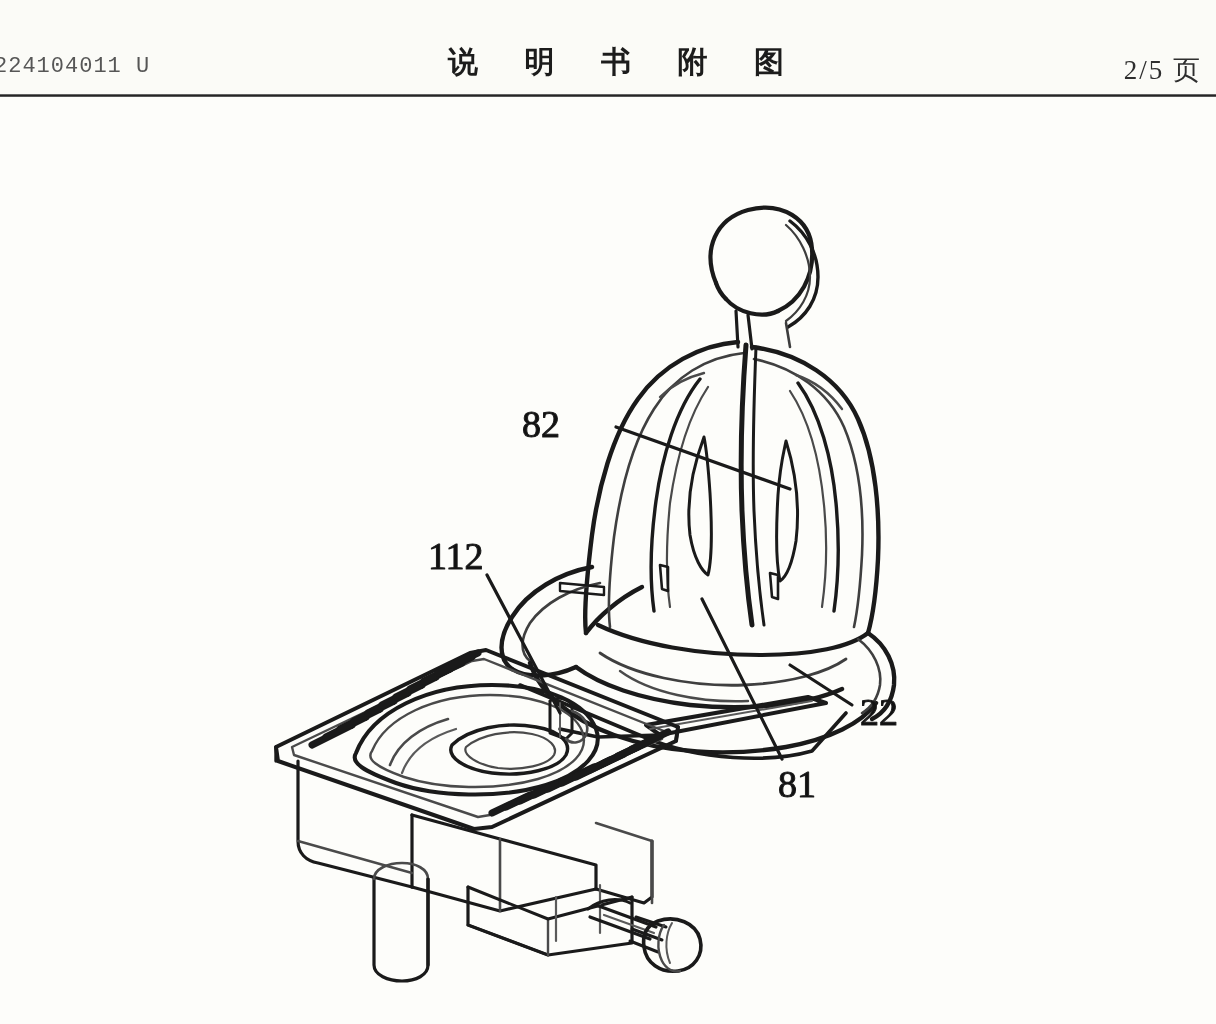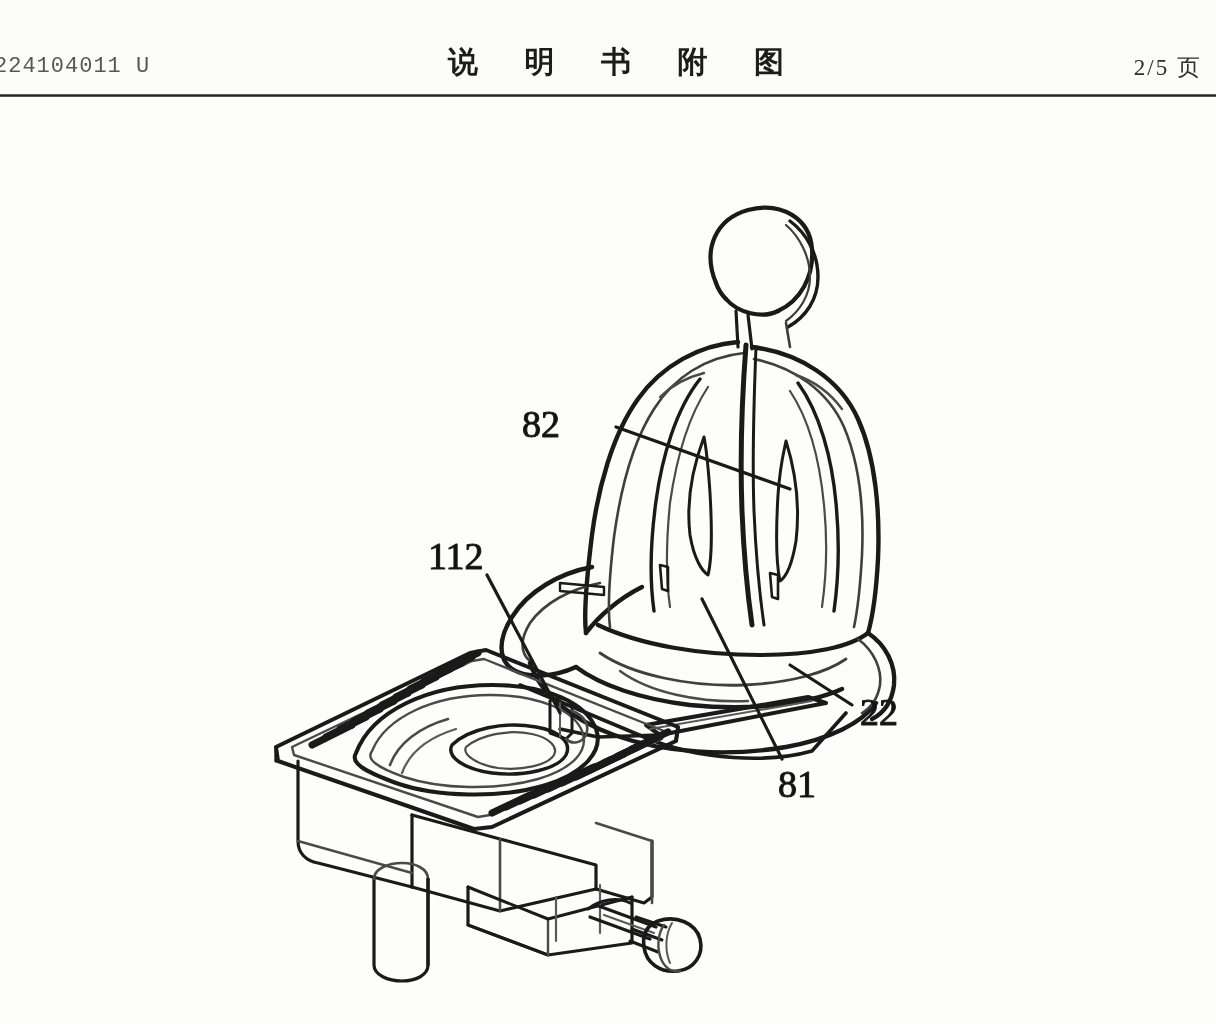--- a/index.html
+++ b/index.html
@@ -44,21 +44,21 @@
     font-size: 30px;
     letter-spacing: 18px;
     text-indent: 18px;
     color: #1c1c1c;
   }
   #header-page {
     position: absolute;
     right: 14px;
     top: 52px;
     font-family: "Liberation Serif", serif;
-    font-size: 23px;
+    font-size: 27px;
     color: #2e2e2e;
     letter-spacing: 2px;
   }
   #header-rule {
     position: absolute;
     left: 0;
     top: 94px;
     width: 1216px;
     height: 3px;
     background: linear-gradient(to bottom, #8d8d8d 0%, #1e1e1e 45%, #6d6d6d 100%);

